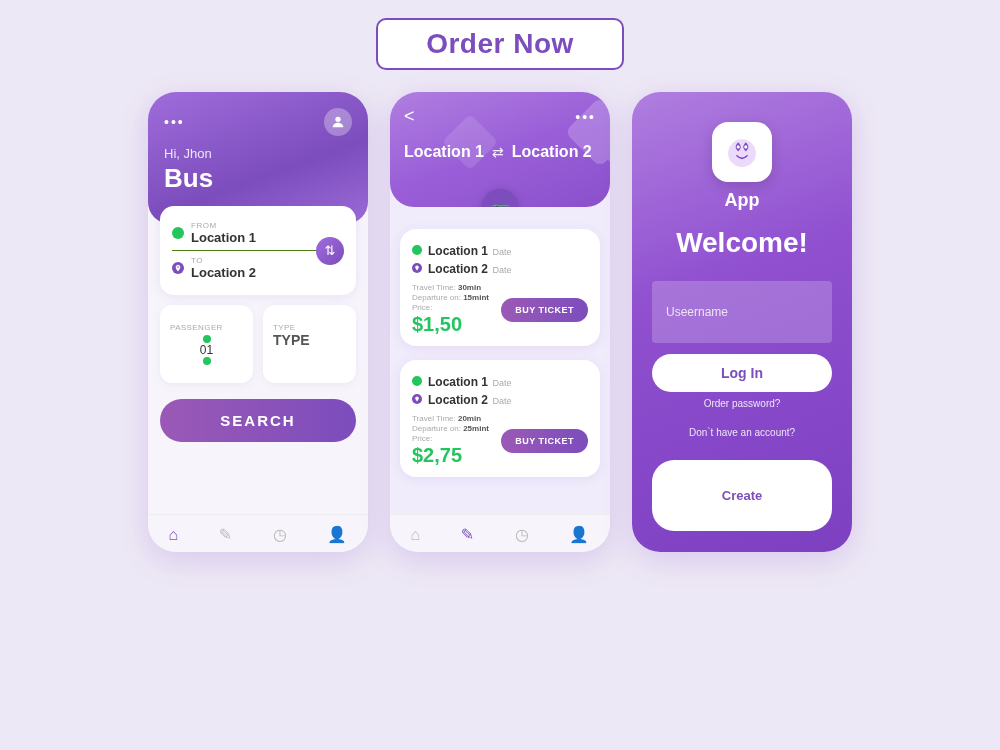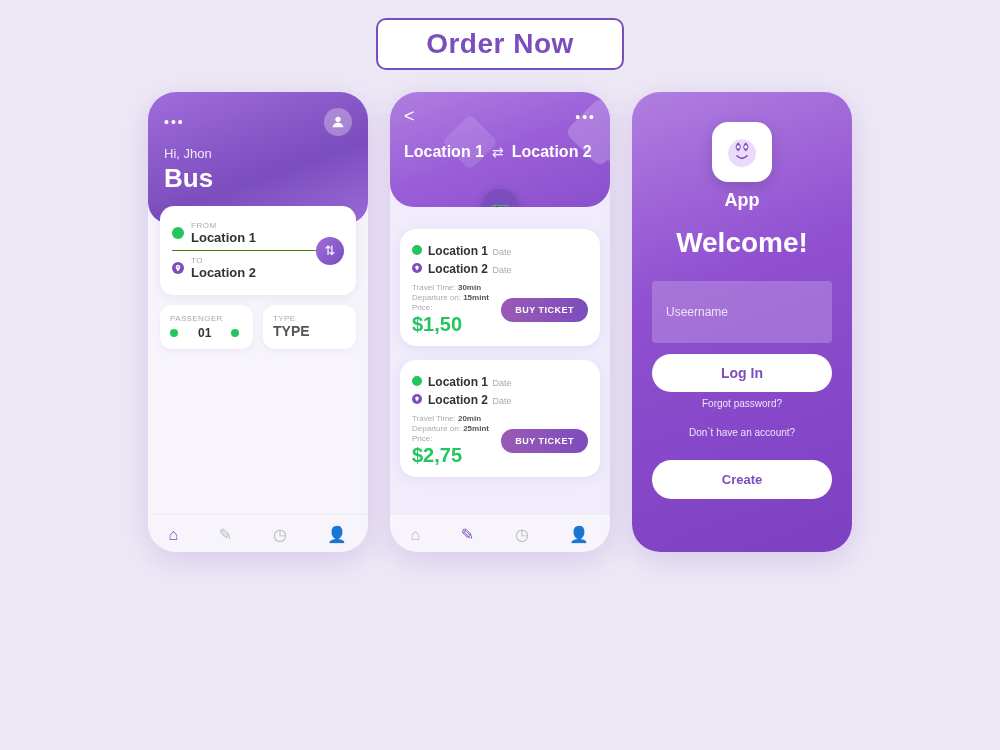--- a/index.html
+++ b/index.html
@@ -149,38 +149,39 @@
 
     
     .info-cards {
       display: flex;
       gap: 10px;
       margin: 10px 12px 0 12px;
     }
     .info-card {
       background: white;
       border-radius: 12px;
-      padding: 9px 10px;
+      padding: 18px 10px;
       flex: 1;
       box-shadow: 0 2px 8px rgba(120,60,200,0.07);
     }
     .info-card-label {
       font-size: 8px;
       color: #aaa;
       text-transform: uppercase;
       letter-spacing: 0.4px;
     }
     .info-card-value {
       font-size: 12px;
-      font-weight: 700;
+      font-weight: 400;
       color: #333;
       margin-top: 3px;
       display: flex;
       align-items: center;
-      gap: 20px;
+      gap: 0;
+      flex-direction: column;
     }
     .pax-dot { width: 8px; height: 8px; border-radius: 50%; background: #22c55e; }
     .type-label { font-size: 14px; font-weight: 800; color: #555; }
 
     
     .depart-card {
       background: white;
       border-radius: 12px;
       padding: 8px 12px;
       margin: 10px 12px 0 12px;
@@ -422,21 +423,21 @@
       margin-bottom: 22px;
     }
     .create-btn {
       width: 100%;
       background: white;
       color: #7c4dbd;
       font-weight: 700;
       font-size: 13px;
       border: none;
       border-radius: 22px;
-      padding: 12px 0;
+      padding: 28px 0;
       cursor: pointer;
     }
   </style>
 </head>
 <body>
 
 <div class="order-now-banner">
   <h1>Order Now</h1>
 </div>
 
@@ -488,20 +489,21 @@
           <div class="pax-dot"></div>
         </div>
       </div>
       <div class="info-card">
         <div class="info-card-label">TYPE</div>
         <div class="type-label">TYPE</div>
       </div>
     </div>
 
 
+    <button class="search-btn">SEARCH</button>
 
     <div class="bottom-nav">
       <span class="nav-icon active">⌂</span>
       <span class="nav-icon">✎</span>
       <span class="nav-icon">◷</span>
       <span class="nav-icon">👤</span>
     </div>
   </div>
 
   <div class="phone phone2">
@@ -621,21 +623,21 @@
       </div>
 
       <div class="app-name">App</div>
       <div class="welcome-text">Welcome!</div>
 
       <input class="input-field" type="text" placeholder="Useername" style="">
 
 
       <button class="login-btn">Log In</button>
 
-      <div class="forgot-pw">Forgot password?</div>
+      <div class="forgot-pw">Order password?</div>
 
       <div class="no-account">Don`t have an account?</div>
 
       <button class="create-btn">Create</button>
     </div>
   </div>
 
 </div>
 
 </body></html>

